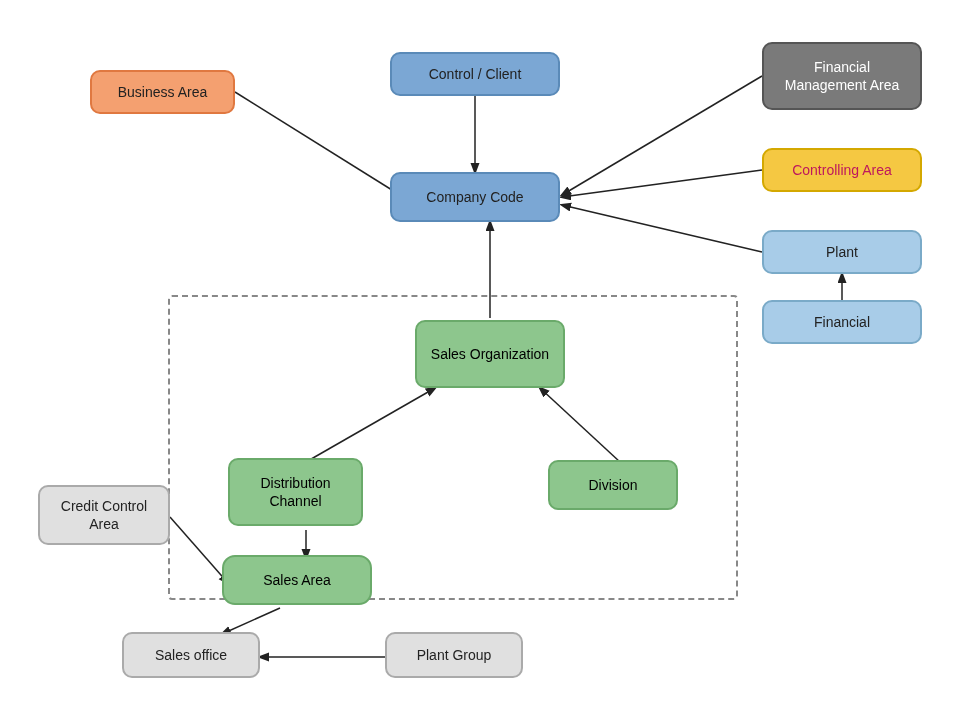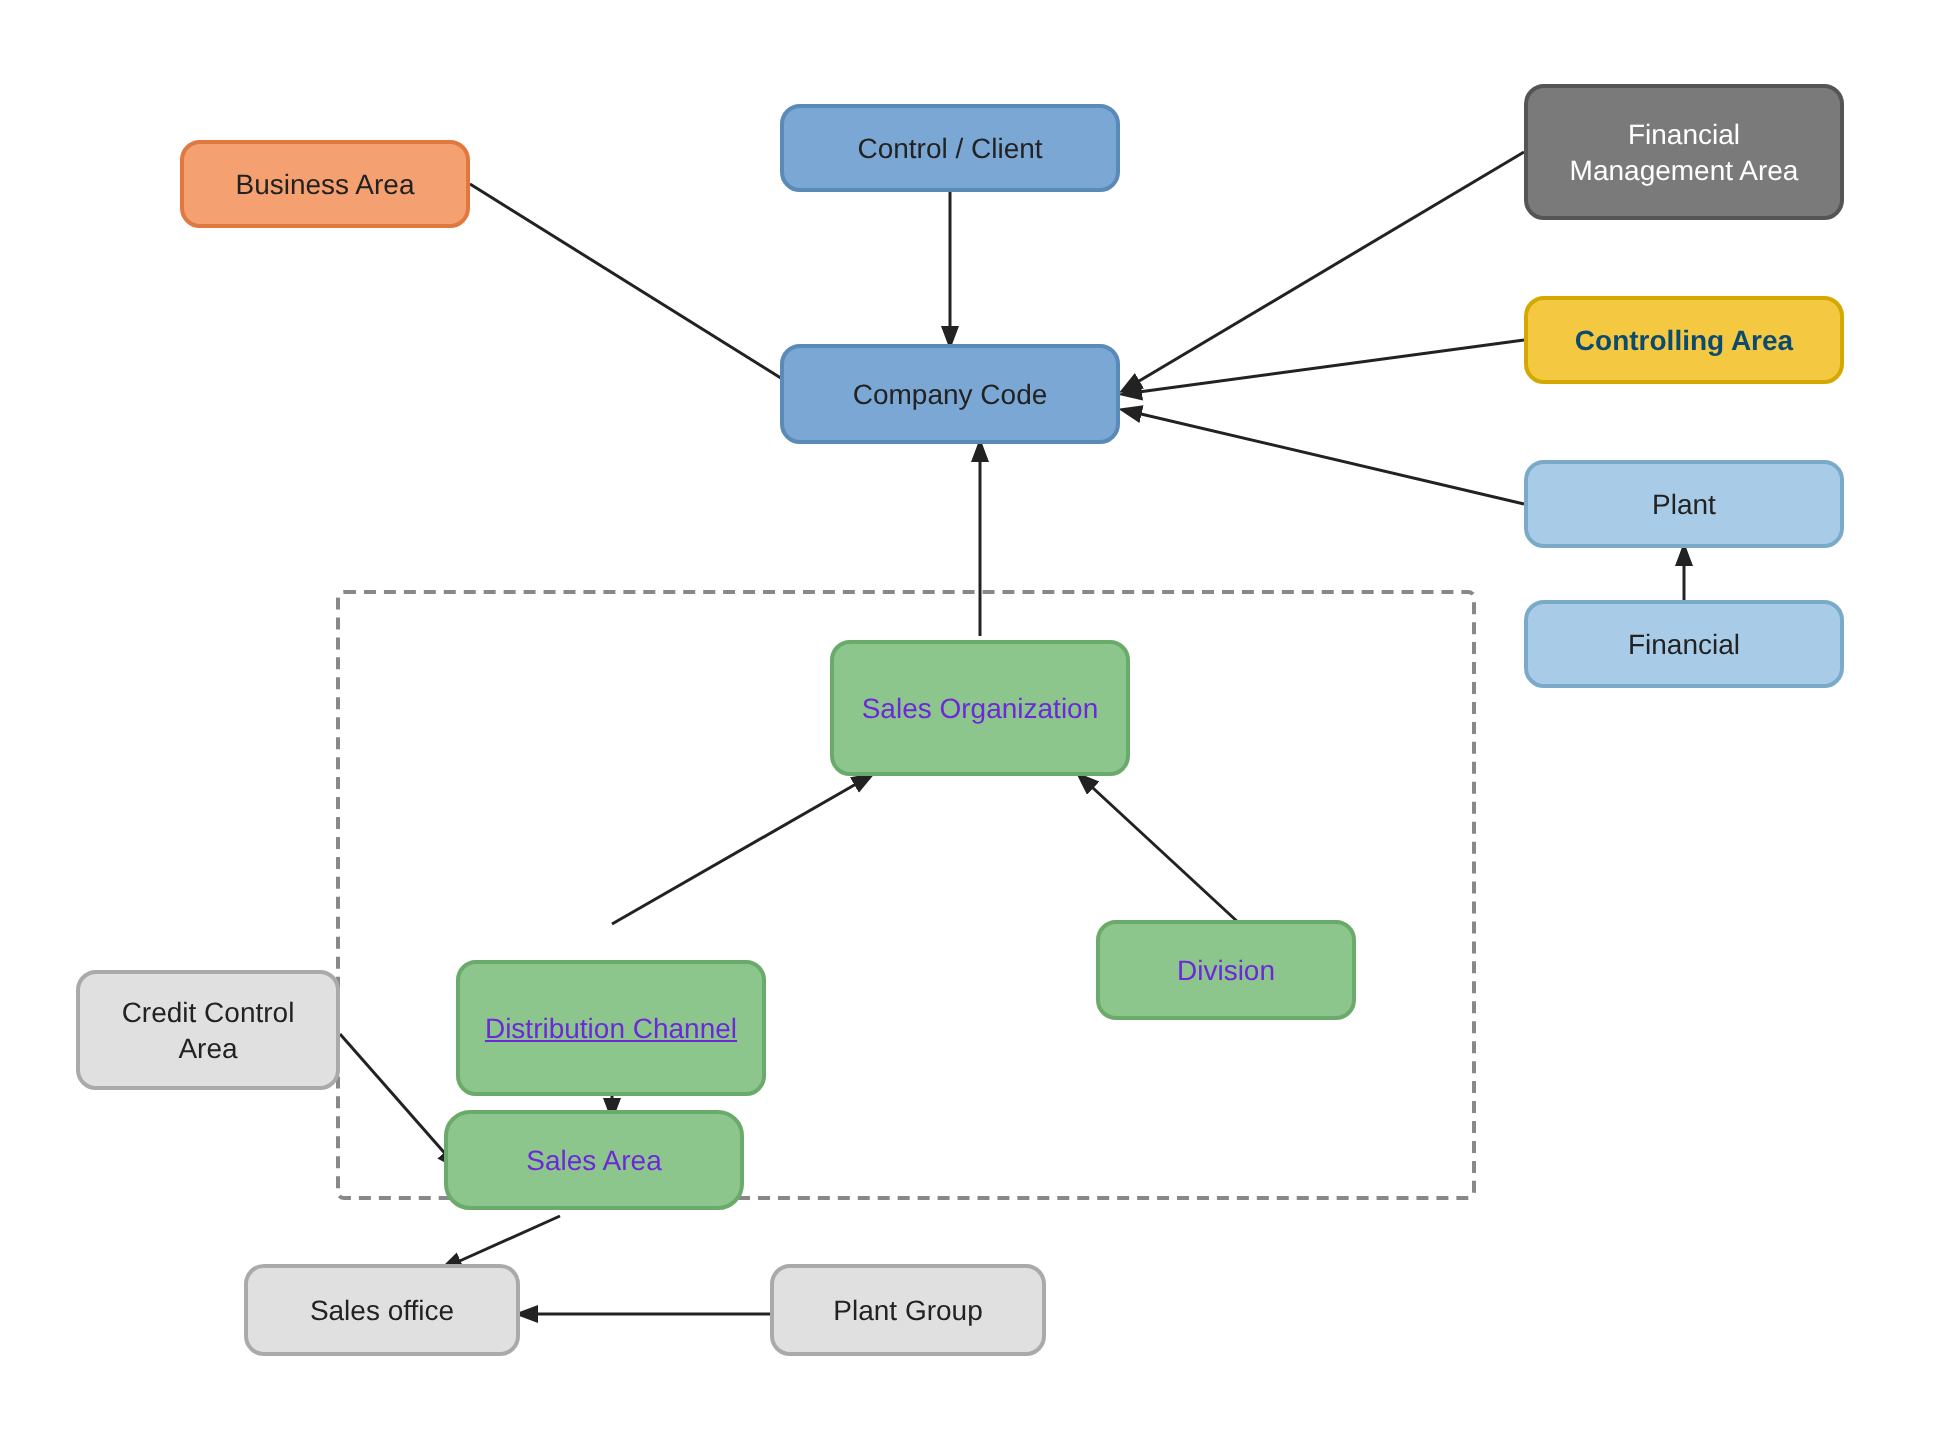--- a/index.html
+++ b/index.html
@@ -23,24 +23,24 @@
       align-items: center;
       justify-content: center;
       text-align: center;
       font-size: 14px;
       font-weight: normal;
       line-height: 1.3;
       padding: 8px 12px;
     }
     
     .blue-node { background: #7ba7d4; border: 2px solid #5a8ab8; color: #222; }
-    .green-node { background: #8dc68d; border: 2px solid #6aaa6a; color: #6d28d9; }
+    .green-node { background: #8dc68d; border: 2px solid #6aaa6a; color: #000000; }
     .orange-node { background: #f4a070; border: 2px solid #e07840; color: #222; }
     .gray-dark-node { background: #7a7a7a; border: 2px solid #555; color: #fff; }
-    .yellow-node { background: #f5c842; border: 2px solid #d4a800; color: #0c4a6e; font-weight: bold; }
+    .yellow-node { background: #f5c842; border: 2px solid #d4a800; color: #be185d; }
     .light-blue-node { background: #a8cce8; border: 2px solid #7aaac8; color: #222; }
     .light-gray-node { background: #e0e0e0; border: 2px solid #aaa; color: #222; }
     
     .dashed-box {
       position: absolute;
       border: 2px dashed #888;
       border-radius: 4px;
     }
     svg.arrows {
       position: absolute;
@@ -113,21 +113,21 @@
   <div class="node gray-dark-node" style="left:762px; top:42px; width:160px; height:68px;">Financial Management Area</div>
 
   <div class="node yellow-node" style="left:762px; top:148px; width:160px; height:44px;">Controlling Area</div>
 
   <div class="node light-blue-node" style="left:762px; top:230px; width:160px; height:44px;">Plant</div>
 
   <div class="node light-blue-node" style="left:762px; top:300px; width:160px; height:44px;">Financial</div>
 
   <div class="node green-node" style="left:415px; top:320px; width:150px; height:68px;">Sales Organization</div>
 
-  <div class="node green-node" style="left:228px; top:480px; width:155px; height:68px;text-decoration:underline;">Distribution Channel</div>
+  <div class="node green-node" style="left:228px; top:458px; width:135px; height:68px;">Distribution Channel</div>
 
   <div class="node green-node" style="left:548px; top:460px; width:130px; height:50px;">Division</div>
 
   <div class="node green-node" style="left:222px; top:555px; width:150px; height:50px;border-radius:13px;">Sales Area</div>
 
   <div class="node light-gray-node" style="left:38px; top:485px; width:132px; height:60px;">Credit Control Area</div>
 
   <div class="node light-gray-node" style="left:122px; top:632px; width:138px; height:46px;">Sales office</div>
 
   <div class="node light-gray-node" style="left:385px; top:632px; width:138px; height:46px;">Plant Group</div>

